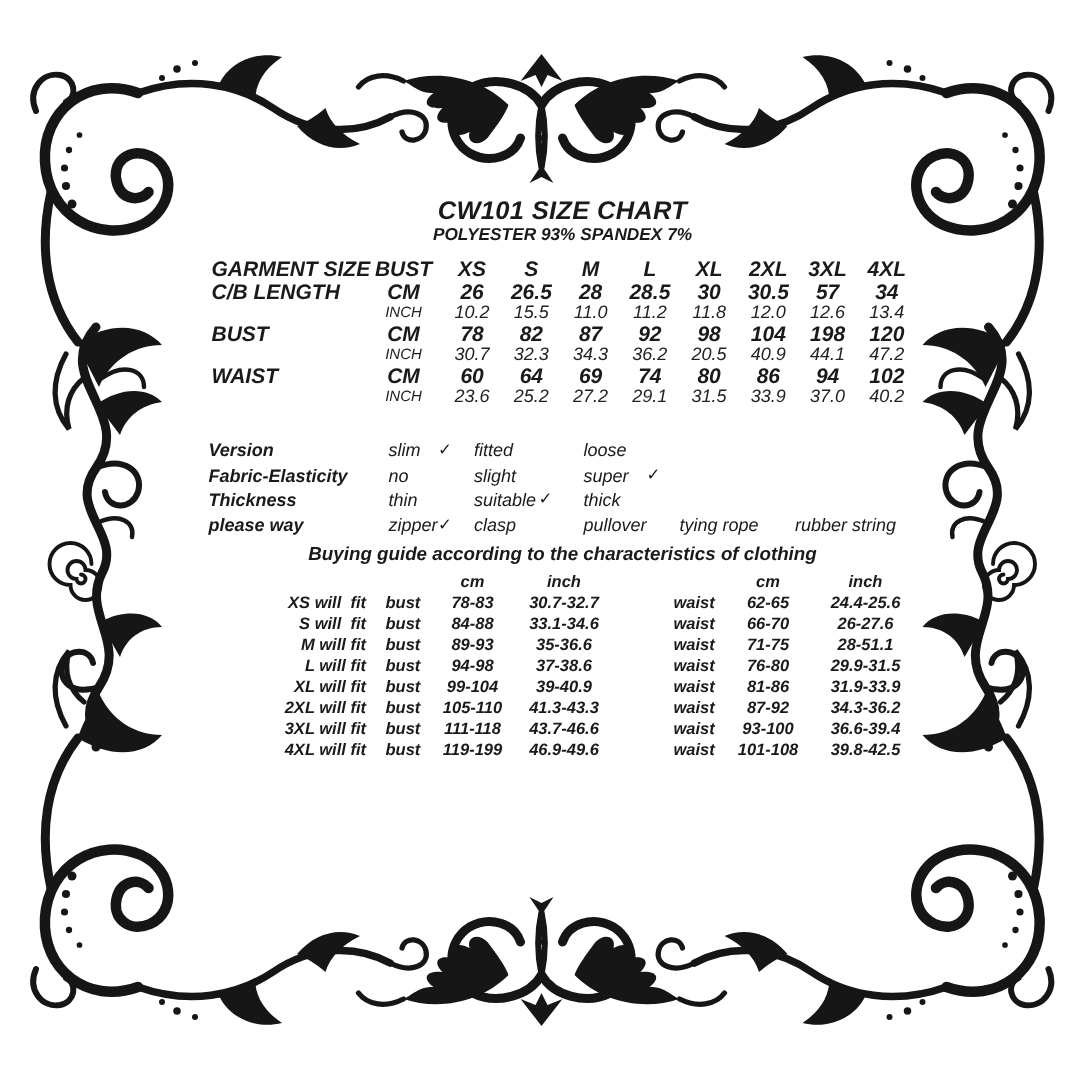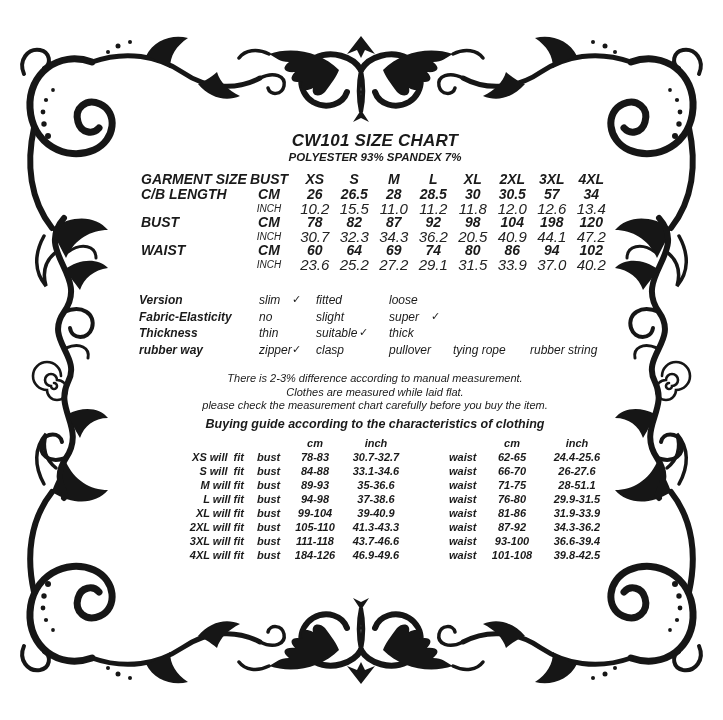--- a/index.html
+++ b/index.html
@@ -10,21 +10,21 @@
   .border-svg{position:absolute;left:0;top:0;width:723px;height:720px;}
   .content{position:absolute;left:139px;top:131px;width:472px;font-style:italic;}
   .title{font-size:17px;font-weight:bold;text-align:center;letter-spacing:.2px;}
   .subtitle{font-size:11.5px;font-weight:bold;text-align:center;margin-top:0;}
 
   
   .sizegrid{display:grid;grid-template-columns:104px 52px repeat(8,39.5px);margin-top:9px;}
   .sizegrid>div{line-height:15px;text-align:center;white-space:nowrap;}
   .sizegrid .lbl{text-align:left;padding-left:2px;}
   .r-h>div,.r-cm>div{font-weight:bold;font-size:14px;}
-  .r-in>div{font-size:15px;line-height:13px;color:#222;}
+  .r-in>div{font-size:12px;line-height:13px;color:#222;}
   .r-in .unit{font-size:10px;}
 
   
   .attrs{display:grid;grid-template-columns:106px 14px 33px 24px 43px 30px 42px 22px 77px auto;margin-top:21px;}
   .attrs>div{font-size:12px;line-height:16.5px;white-space:nowrap;}
   .attrs .alabel{font-weight:bold;text-align:left;}
   .attrs .chk{font-family:"DejaVu Sans",sans-serif;font-size:11px;}
 
   .notes{margin-top:14px;text-align:center;}
   .notes>div{font-size:11px;line-height:13.5px;}
@@ -239,37 +239,32 @@
         <div></div>
       <div>thin</div>
       <div class="chk"></div>
       <div>suitable</div>
       <div class="chk">✓</div>
       <div>thick</div>
       <div class="chk"></div>
       <div></div>
       <div></div>
 
-      <div class="alabel">rubber way</div>
+      <div class="alabel">please way</div>
         <div></div>
       <div>zipper</div>
       <div class="chk">✓</div>
       <div>clasp</div>
       <div class="chk"></div>
       <div>pullover</div>
       <div class="chk"></div>
       <div>tying rope</div>
       <div>rubber string</div>
     </div>
 
-    <div class="notes">
-      <div>There is 2-3% difference according to manual measurement.</div>
-      <div>Clothes are measured while laid flat.</div>
-      <div>please check the measurement chart carefully before you buy the item.</div>
-    </div>
 
     <div class="guide-heading">Buying guide according to the characteristics of clothing</div>
 
     <div class="guide">
       <div class="g-hdr"></div>
         <div></div>
         <div></div>
       <div class="g-ctr g-hdr">cm</div>
       <div class="g-ctr g-hdr">inch</div>
       <div></div>
@@ -343,21 +338,21 @@
       <div class="g-ctr">111-118</div>
       <div class="g-ctr">43.7-46.6</div>
       <div></div>
       <div>waist</div>
       <div class="g-ctr">93-100</div>
       <div class="g-ctr">36.6-39.4</div>
 
       <div class="g-size">4XL will fit</div>
         <div></div>
       <div>bust</div>
-      <div class="g-ctr">184-126</div>
+      <div class="g-ctr">119-199</div>
       <div class="g-ctr">46.9-49.6</div>
       <div></div>
       <div>waist</div>
       <div class="g-ctr">101-108</div>
       <div class="g-ctr">39.8-42.5</div>
     </div>
   </div>
 </div>
 
 </body></html>

